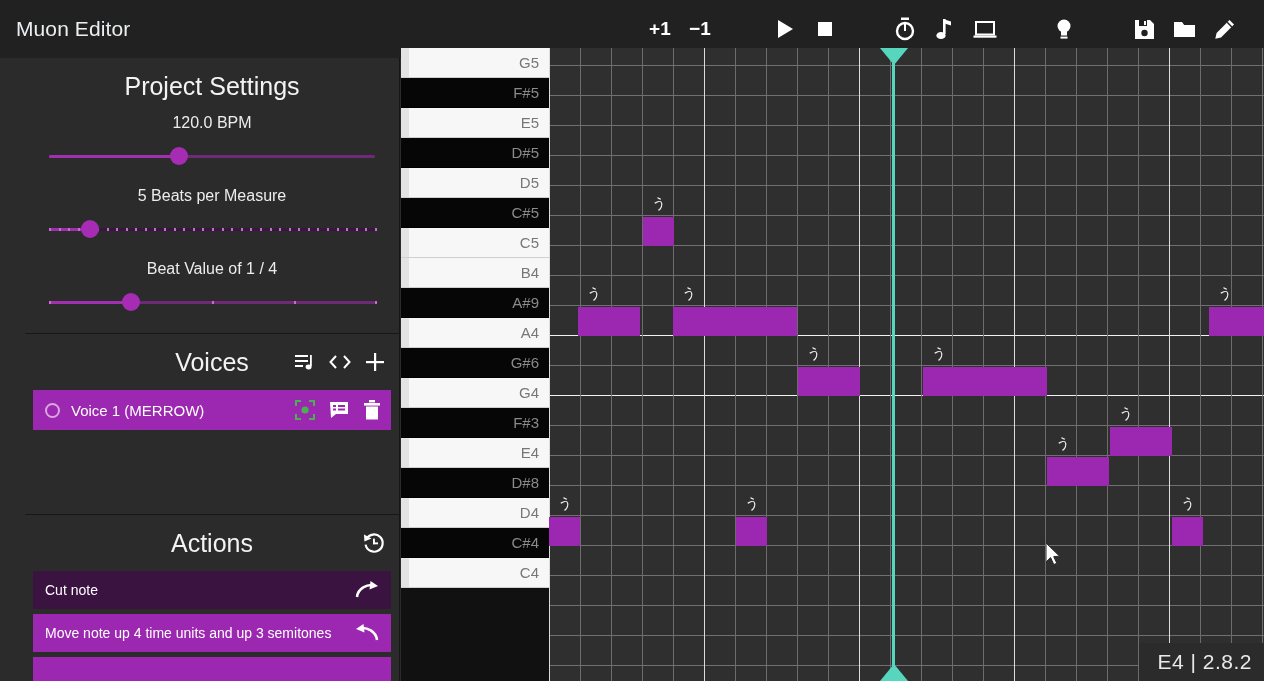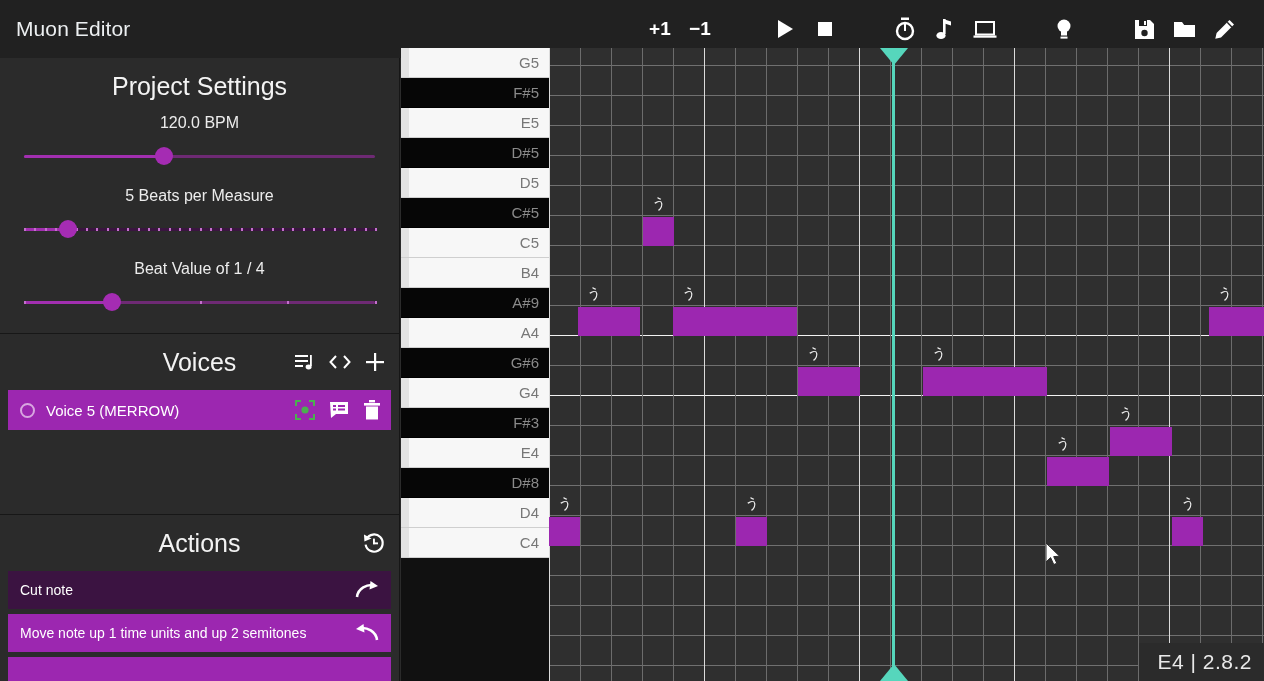--- a/index.html
+++ b/index.html
@@ -26,21 +26,21 @@
     display: flex; align-items: center; justify-content: center;
     width: 40px; height: 40px; font-size: 18px; font-weight: 700;
     font-family: "Liberation Sans", sans-serif;
   }
   .tb-btn svg { display: block; }
   .tb-txt { font-size: 19px; font-weight: 700; letter-spacing: .2px; }
 
   
   .leftpanel {
     position: absolute; left: 0; top: 58px; width: 400px; height: 623px;
-    background: #2b2b2b; border-right: 1px solid #161616;
+    background: #2b2b2b; border-right: 1px solid #161616; padding-left: 25px;
   }
   .panel-head {
     position: relative; height: 56px;
     display: flex; align-items: center; justify-content: center;
   }
   .panel-title { color: #f3f3f3; font-size: 25px; font-weight: 400; }
   .panel-actions {
     position: absolute; right: 14px; top: 50%; transform: translateY(-50%);
     display: flex; align-items: center; gap: 14px;
   }
@@ -373,21 +373,21 @@
             <rect x="9" y="1" width="2.2" height="18" fill="#fff"></rect>
             <rect x="1" y="9" width="18" height="2.2" fill="#fff"></rect>
           </svg>
         </span>
       </div>
     </div>
 
     <div class="voices-body">
       <div class="voice-row">
         <span class="voice-dot"></span>
-        <span class="voice-name">Voice 5 (MERROW)</span>
+        <span class="voice-name">Voice 1 (MERROW)</span>
         <span class="voice-icons">
           <span class="ic">
             <svg width="20" height="20" viewBox="0 0 20 20">
               <path d="M1 6 V1 H6 M14 1 H19 V6 M19 14 V19 H14 M6 19 H1 V14" fill="none" stroke="#4caf50" stroke-width="2"></path>
               <circle cx="10" cy="10" r="3.6" fill="#4caf50"></circle>
             </svg>
           </span>
           <span class="ic">
             <svg width="20" height="18" viewBox="0 0 20 18">
               <path d="M1 1 h18 v12 h-12 l-5 4 z" fill="#fff"></path>
@@ -428,21 +428,21 @@
       <div class="action-row action-undone">
         <span class="label">Cut note</span>
         <span class="ic">
           <svg width="24" height="18" viewBox="0 0 24 18">
             <path d="M2 16 C3 7 12 3.2 19 4.2" fill="none" stroke="#fff" stroke-width="2.6"></path>
             <polygon points="15.5,0 23,5 14.5,8.6" fill="#fff"></polygon>
           </svg>
         </span>
       </div>
       <div class="action-row action-done">
-        <span class="label">Move note up 1 time units and up 2 semitones</span>
+        <span class="label">Move note up 4 time units and up 3 semitones</span>
         <span class="ic">
           <svg width="24" height="18" viewBox="0 0 24 18">
             <path d="M22 16 C21 7 12 3.2 5 4.2" fill="none" stroke="#fff" stroke-width="2.6"></path>
             <polygon points="8.5,0 1,5 9.5,8.6" fill="#fff"></polygon>
           </svg>
         </span>
       </div>
       <div class="action-row action-done" style="height:38px;">
         <span class="label"></span>
       </div>
@@ -490,20 +490,23 @@
         <span>F#3</span>
       </div>
       <div class="key white">
         <span>E4</span>
       </div>
       <div class="key black">
         <span>D#8</span>
       </div>
       <div class="key white">
         <span>D4</span>
+      </div>
+      <div class="key black">
+        <span>C#4</span>
       </div>
       <div class="key white">
         <span>C4</span>
       </div>
     </div>
 
   <div class="grid" id="grid">
     <div class="grid-rows" id="grid-rows" style="top: -12px;">
         <div class="grow"></div>
         <div class="grow"></div>

